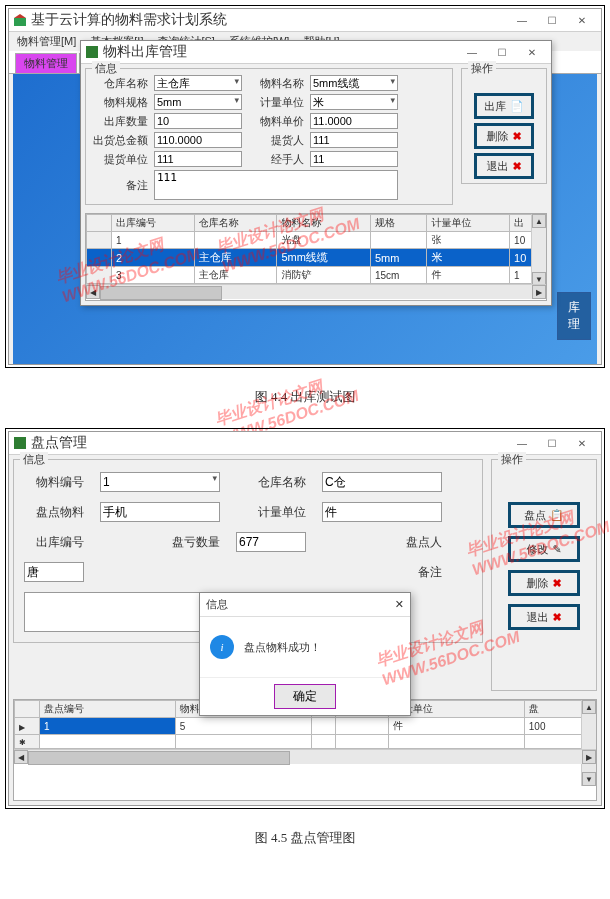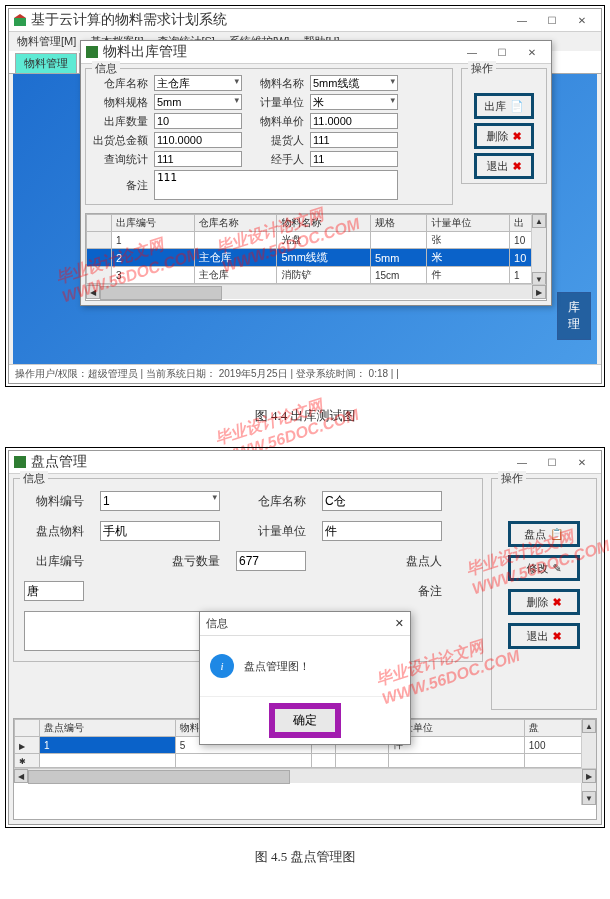--- a/index.html
+++ b/index.html
@@ -20,21 +20,21 @@
     display: flex; align-items: center; padding: 2px 4px;
     background: #fff; border-bottom: 1px solid #d0d0d0;
   }
   .titlebar .ico { width: 14px; height: 14px; margin-right: 4px; display: inline-flex; align-items: center; justify-content: center; }
   .title-text { flex: 1; font-size: 14px; }
   .winbtns { display: flex; gap: 0; }
   .winbtn { width: 30px; height: 18px; display: flex; align-items: center; justify-content: center; font-size: 10px; color: #555; }
   .menubar { padding: 2px 8px; background: #f0f0f0; display: flex; gap: 14px; font-size: 11px; }
   .tabstrip { padding: 2px 6px 0 6px; background: #fff; display: flex; gap: 2px; }
   .tab { border: 1px solid #aaa; border-bottom: none; padding: 2px 8px; background: #f0f0f0; font-size: 11px; }
-  .tab.active { background: #5eead4; }
+  .tab.active { background: #d946ef; }
   .bluearea { background: linear-gradient(135deg, #1e6ecf, #4a9ce8); height: 290px; position: relative; margin: 0 4px; }
   .bluearea .side-btn {
     position: absolute; right: 6px; bottom: 24px;
     border: 1px solid #2a5a9a; background: #2360a0; color: #fff;
     padding: 6px 10px; font-size: 12px; text-align: center;
     line-height: 1.4;
   }
   .statusbar { background: #fff; border-top: 1px solid #ccc; padding: 2px 6px; font-size: 10px; color: #555; }
   
   .dialog {
@@ -88,21 +88,21 @@
   .fig2 .inp, .fig2 .sel { height: 20px; font-size: 12px; }
   .fig2 .groupbox { padding: 12px 10px 10px 10px; }
   .msgbox {
     position: absolute; border: 1px solid #888; background: #fff;
     width: 210px; box-shadow: 2px 2px 8px rgba(0,0,0,.3);
   }
   .msgbox .mb-title { padding: 4px 6px; border-bottom: 1px solid #ddd; display:flex; justify-content:space-between; align-items:center; }
   .msgbox .mb-body { padding: 18px 10px; display:flex; align-items:center; gap:10px; }
   .mb-icon { width: 24px; height: 24px; border-radius: 50%; background: #1e88e5; color: #fff; display:flex; align-items:center; justify-content:center; font-style: italic; font-family: Georgia, serif; }
   .mb-footer { padding: 6px; text-align: center; border-top: 1px solid #eee; }
-  .mb-ok { border: 6px solid #a21caf; background: #e8e8e8; padding: 3px 18px; font-size: 12px; }
+  .mb-ok { border: 1px solid #a21caf; background: #e8e8e8; padding: 3px 18px; font-size: 12px; }
   .rowhead { width: 16px; background: #efefef; }
   .rowhead.arrow::before { content: "▶"; font-size: 8px; color: #333; }
   .rowhead.star::before { content: "✱"; font-size: 8px; color: #333; }
   .vscroll { position:absolute; right:0; top:0; bottom:14px; width:14px; background:#e8e8e8; border-left:1px solid #ccc; }
   .vscroll .arr { position:absolute; left:0; width:14px; height:14px; background:#ddd; border:1px solid #aaa; box-sizing:border-box; font-size:8px; display:flex;align-items:center;justify-content:center; }
   .vscroll .arrT{top:0;} .vscroll .arrB{bottom:0;}
 </style>
 </head>
 <body>
 
@@ -130,21 +130,20 @@
       <span>帮助[H]</span>
     </div>
     <div class="tabstrip" style="border-bottom:1px solid #aaa;">
       <div class="tab active">物料管理</div>
       <div class="tab">基</div>
     </div>
     <div class="bluearea">
       <div class="side-btn" style="white-space:pre;">库
 理</div>
     </div>
-    <div class="statusbar">操作用户/权限：超级管理员  |  当前系统日期：  2019年5月25日  |  登录系统时间：  0:18  |  |</div>
   </div>
 
   <div class="dialog dlg1">
     <div class="titlebar">
       <span class="ico">
         <svg width="12" height="12">
             <rect width="12" height="12" fill="#2e7d32"></rect>
           </svg>
       </span>
       <span class="title-text">物料出库管理</span>
@@ -172,21 +171,21 @@
             <label>出库数量</label>
             <input class="inp" value="10" style="">
             <label>物料单价</label>
             <input class="inp" value="11.0000" style="">
 
             <label>出货总金额</label>
             <input class="inp" value="110.0000" style="">
             <label>提货人</label>
             <input class="inp" value="111" style="">
 
-            <label>查询统计</label>
+            <label>提货单位</label>
             <input class="inp" value="111" style="">
             <label>经手人</label>
             <input class="inp" value="11" style="">
 
             <label>备注</label>
             <textarea class="inp" style="grid-column: span 3;">111</textarea>
           </div>
         </div>
       </div>
       <div>
@@ -389,21 +388,21 @@
         </div>
     </div>
 
     <div class="msgbox" style="left:190px; top:160px;">
       <div class="mb-title">
         <span>信息</span>
         <span>✕</span>
       </div>
       <div class="mb-body">
         <div class="mb-icon">i</div>
-        <span>盘点管理图！</span>
+        <span>盘点物料成功！</span>
       </div>
       <div class="mb-footer">
         <button class="mb-ok">确定</button>
       </div>
     </div>
   </div>
 
   <div class="wm" style="top:200px; left:370px;"><span style="white-space:pre;">毕业设计论文网
 WWW.56DOC.COM</span></div>
   <div class="wm" style="top:90px; left:460px;"><span style="white-space:pre;">毕业设计论文网

